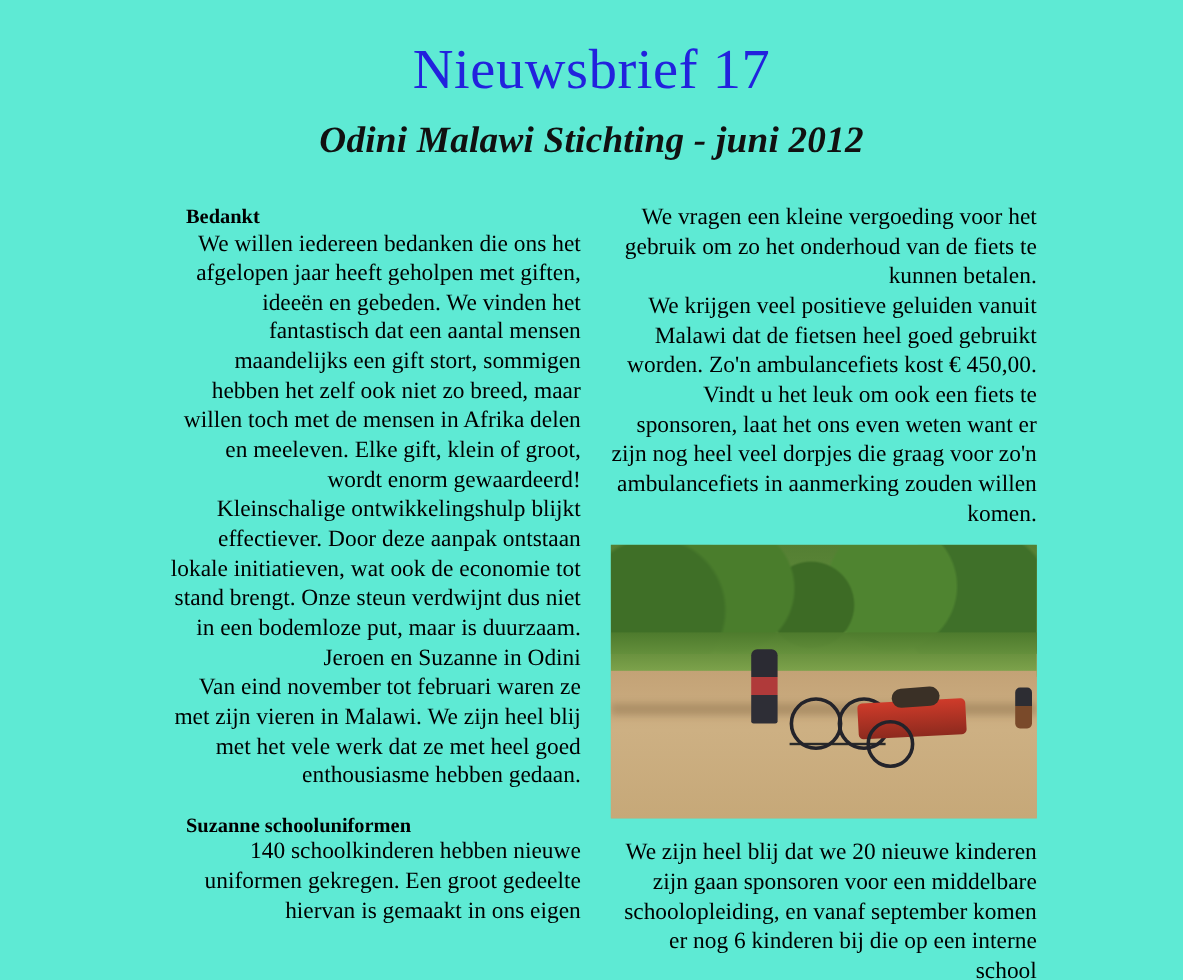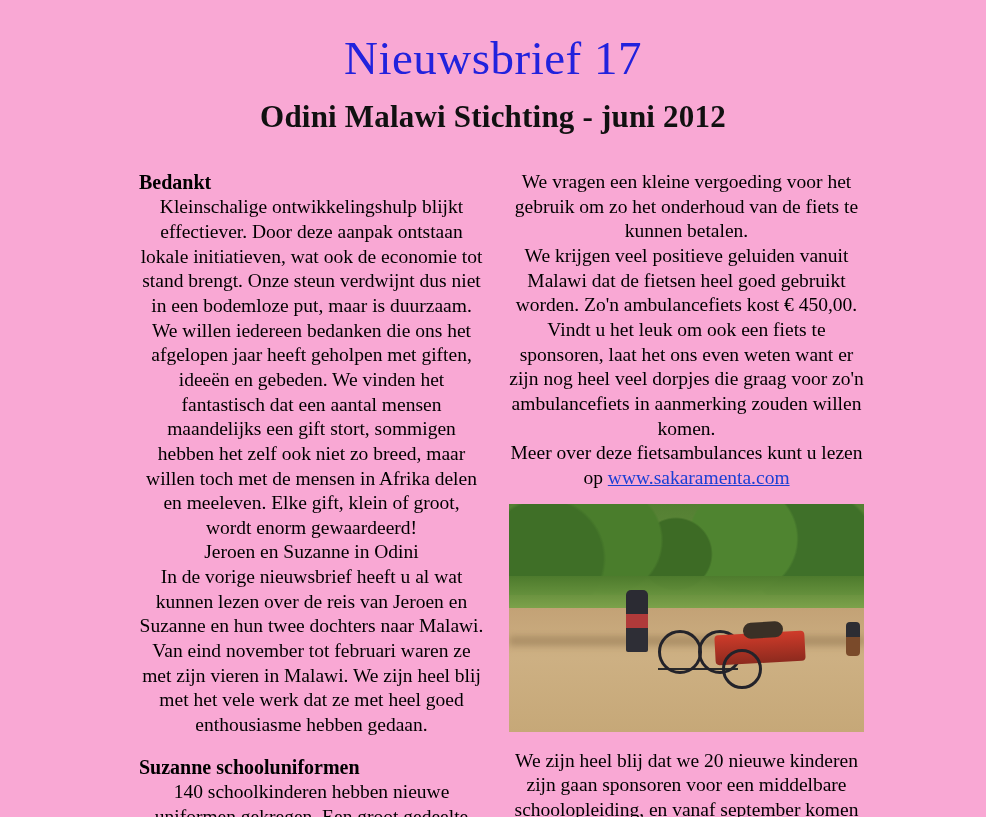--- a/index.html
+++ b/index.html
@@ -11,41 +11,42 @@
     width: 986px;
     height: 817px;
     overflow: hidden;
     font-family: "Liberation Serif", serif;
     color: #000000;
   }
   .page {
     position: relative;
     width: 986px;
     height: 817px;
-    background: #f9a8d4;
+    background: #5eead4;
   }
   .masthead {
     text-align: center;
     padding-top: 34px;
   }
   .title {
     font-family: "Liberation Serif", serif;
     font-size: 47px;
     line-height: 1.05;
     color: #2222dd;
     font-weight: normal;
     letter-spacing: 0.5px;
   }
   .subtitle {
     font-family: "Liberation Serif", serif;
     font-size: 31px;
     font-weight: bold;
     color: #111111;
     margin-top: 16px;
     letter-spacing: 0.2px;
+    font-style: italic;
   }
   .columns {
     position: absolute;
     top: 170px;
     left: 0;
     width: 986px;
     display: flex;
     gap: 0;
   }
   .col {
@@ -57,28 +58,28 @@
     margin-left: 139px;
   }
   .col-right {
     margin-left: 0px;
     width: 355px;
   }
   .gap {
     width: 25px;
   }
   h3.section {
-    font-size: 20px;
+    font-size: 17px;
     font-weight: bold;
-    margin: 0 0 0 0;
+    margin: 0 0 0 16px;
     line-height: 1.265;
   }
   p.para {
     margin: 0;
-    text-align: center;
+    text-align: right;
   }
   .spacer {
     height: 17px;
   }
   a.link {
     color: #1a3fd4;
     text-decoration: underline;
   }
   .photo {
     margin-top: 13px;
@@ -195,36 +196,34 @@
 
   <div class="masthead">
     <div class="title">Nieuwsbrief 17</div>
     <div class="subtitle">Odini Malawi Stichting - juni 2012</div>
   </div>
 
   <div class="columns">
 
     <div class="col col-left">
       <h3 class="section">Bedankt</h3>
+      <p class="para">We willen iedereen bedanken die ons het afgelopen jaar heeft geholpen met giften, ideeën en gebeden. We vinden het fantastisch dat een aantal mensen maandelijks een gift stort, sommigen hebben het zelf ook niet zo breed, maar willen toch met de mensen in Afrika delen en meeleven. Elke gift, klein of groot, wordt enorm gewaardeerd!</p>
       <p class="para">Kleinschalige ontwikkelingshulp blijkt effectiever. Door deze aanpak ontstaan lokale initiatieven, wat ook de economie tot stand brengt. Onze steun verdwijnt dus niet in een bodemloze put, maar is duurzaam.</p>
-      <p class="para">We willen iedereen bedanken die ons het afgelopen jaar heeft geholpen met giften, ideeën en gebeden. We vinden het fantastisch dat een aantal mensen maandelijks een gift stort, sommigen hebben het zelf ook niet zo breed, maar willen toch met de mensen in Afrika delen en meeleven. Elke gift, klein of groot, wordt enorm gewaardeerd!</p>
       <p class="para">Jeroen en Suzanne in Odini</p>
-      <p class="para">In de vorige nieuwsbrief heeft u al wat kunnen lezen over de reis van Jeroen en Suzanne en hun twee dochters naar Malawi.</p>
       <p class="para">Van eind november tot februari waren ze met zijn vieren in Malawi. We zijn heel blij met het vele werk dat ze met heel goed enthousiasme hebben gedaan.</p>
       <div class="spacer"></div>
       <h3 class="section">Suzanne schooluniformen</h3>
       <p class="para">140 schoolkinderen hebben nieuwe uniformen gekregen. Een groot gedeelte hiervan is gemaakt in ons eigen</p>
     </div>
 
     <div class="gap"></div>
 
     <div class="col col-right">
       <p class="para">We vragen een kleine vergoeding voor het gebruik om zo het onderhoud van de fiets te kunnen betalen.</p>
       <p class="para">We krijgen veel positieve geluiden vanuit Malawi dat de fietsen heel goed gebruikt worden. Zo'n ambulancefiets kost € 450,00. Vindt u het leuk om ook een fiets te sponsoren, laat het ons even weten want er zijn nog heel veel dorpjes die graag voor zo'n ambulancefiets in aanmerking zouden willen komen.</p>
-      <p class="para"><span>Meer over deze fietsambulances kunt u lezen op </span><a class="link" href="#">www.sakaramenta.com</a></p>
 
       <div class="photo">
         <div class="sky-trees"></div>
         <div class="hedge"></div>
         <div class="ground"></div>
         <div class="path-shadow"></div>
         <div class="person"></div>
         <div class="bike">
           <div class="wheel1"></div>
           <div class="wheel2"></div>

